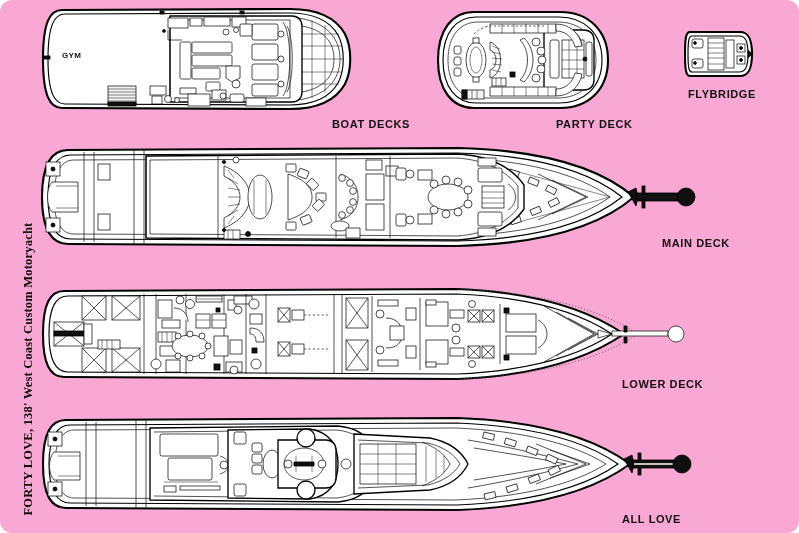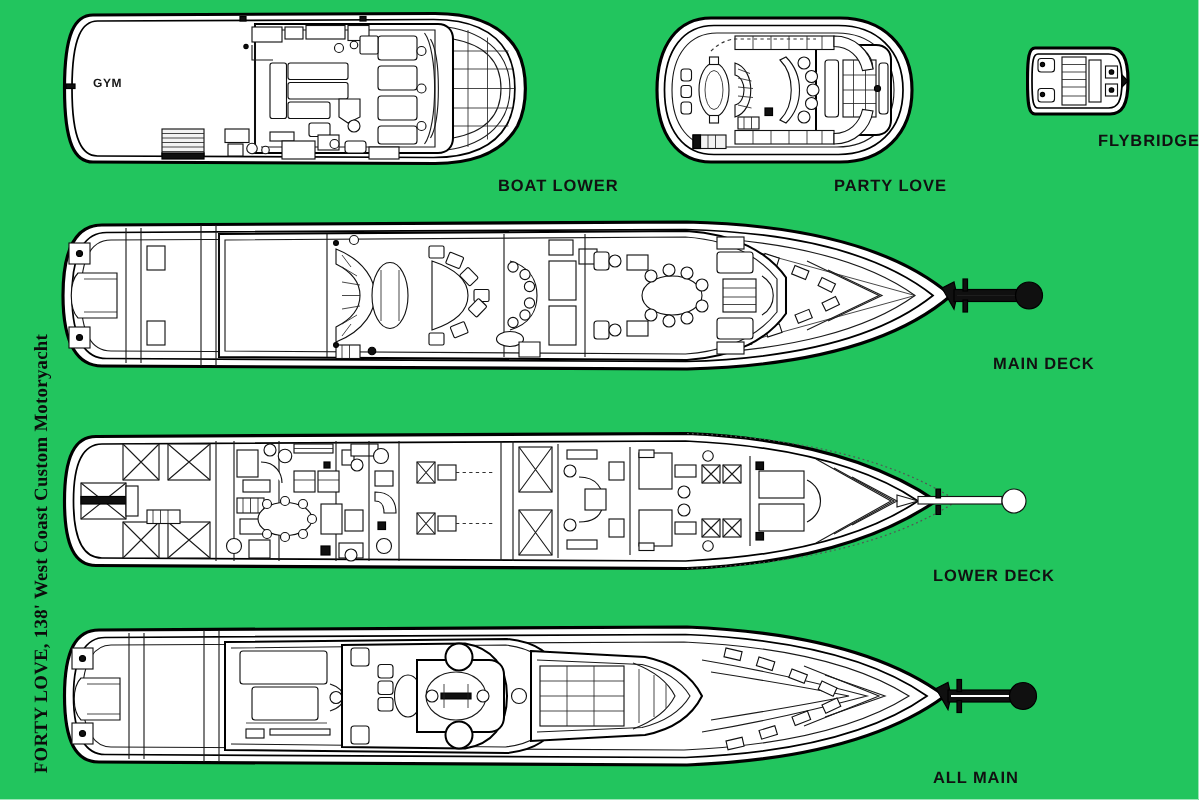--- a/index.html
+++ b/index.html
@@ -12,21 +12,22 @@
     width: 799px;
     height: 533px;
     position: relative;
     overflow: hidden;
     font-family: "Liberation Sans", sans-serif;
     color: #000000;
   }
   #page-root {
     position: absolute;
     inset: 0;
-    background: #22c55e;
+    background: #f9a8d4;
+    border-radius: 12px;
   }
   .deck-label {
     position: absolute;
     font-family: "Liberation Sans", sans-serif;
     font-weight: bold;
     font-size: 11px;
     letter-spacing: 0.6px;
     color: #111111;
     white-space: nowrap;
   }
@@ -139,21 +140,21 @@
     <rect class="furn" x="148" y="90" width="22" height="12"></rect>
     <rect class="furn" x="172" y="86" width="14" height="10"></rect>
     <circle class="furn" cx="183" cy="92" r="3"></circle>
     <rect class="furn" x="190" y="90" width="14" height="8" rx="2"></rect>
     <rect class="furn" x="206" y="94" width="20" height="8"></rect>
 
     <rect class="dark" x="120" y="7" width="4" height="3"></rect>
     <rect class="dark" x="200" y="7" width="4" height="3"></rect>
   </svg>
   <div class="room-label" style="left:62px; top:51px;">GYM</div>
-  <div class="deck-label" style="left:332px; top:118px;">BOAT LOWER</div>
+  <div class="deck-label" style="left:332px; top:118px;">BOAT DECKS</div>
 
   <svg class="plan-svg" style="left:432px; top:8px;" width="185" height="104" viewBox="0 0 185 104">
 
     <path class="hull" d="M 42,4 L 128,4 C 156,4 176,22 176,52 C 176,82 156,100 128,100
                           L 42,100 C 20,100 6,82 6,52 C 6,22 20,4 42,4 Z"></path>
     <path class="hull-in" d="M 44,9 L 127,9 C 152,9 170,25 170,52 C 170,79 152,95 127,95
                              L 44,95 C 24,95 11,79 11,52 C 11,25 24,9 44,9 Z"></path>
     <path class="thin" d="M 46,14 L 126,14 C 148,14 164,28 164,52 C 164,76 148,90 126,90
                           L 46,90 C 28,90 16,76 16,52 C 16,28 28,14 46,14 Z"></path>
 
@@ -199,21 +200,21 @@
 
     <g>
       <rect class="furn-f" x="30" y="82" width="22" height="9"></rect>
       <path class="thinner" d="M 35,82 L 35,91 M 40,82 L 40,91 M 45,82 L 45,91"></path>
       <rect class="dark" x="30" y="82" width="5" height="9"></rect>
     </g>
 
     <rect class="dark" x="78" y="64" width="5" height="5"></rect>
     <circle class="dark" cx="153" cy="51" r="2"></circle>
   </svg>
-  <div class="deck-label" style="left:556px; top:118px;">PARTY LOVE</div>
+  <div class="deck-label" style="left:556px; top:118px;">PARTY DECK</div>
 
   <svg class="plan-svg" style="left:684px; top:28px;" width="72" height="52" viewBox="0 0 72 52">
     <path class="hull" d="M 6,4 L 56,4 C 64,4 68,10 68,26 C 68,42 64,48 56,48 L 6,48
                           C 2,48 1,42 1,26 C 1,10 2,4 6,4 Z"></path>
     <path class="hull-in" d="M 8,8 L 55,8 C 61,8 64,12 64,26 C 64,40 61,44 55,44 L 8,44
                              C 5,44 4,40 4,26 C 4,12 5,8 8,8 Z"></path>
 
     <rect class="furn" x="8" y="11" width="11" height="9" rx="2"></rect>
     <rect class="furn" x="8" y="31" width="11" height="9" rx="2"></rect>
     <circle class="dark" cx="11" cy="15" r="1.4"></circle>
@@ -222,21 +223,21 @@
     <rect class="furn" x="24" y="10" width="16" height="32"></rect>
     <path class="thinner" d="M 24,15 L 40,15 M 24,20 L 40,20 M 24,25 L 40,25 M 24,30 L 40,30 M 24,36 L 40,36"></path>
     <rect class="furn" x="42" y="12" width="8" height="28"></rect>
 
     <rect class="furn" x="53" y="16" width="8" height="8"></rect>
     <rect class="furn" x="53" y="28" width="8" height="8"></rect>
     <circle class="dark" cx="57" cy="20" r="1.5"></circle>
     <circle class="dark" cx="57" cy="32" r="1.5"></circle>
     <path class="dark" d="M 64,22 L 68,26 L 64,30 Z"></path>
   </svg>
-  <div class="deck-label" style="left:688px; top:88px;margin-left:44px;">FLYBRIDGE</div>
+  <div class="deck-label" style="left:688px; top:88px;">FLYBRIDGE</div>
 
   <svg class="plan-svg" style="left:38px; top:144px;" width="660" height="106" viewBox="0 0 660 106">
 
     <path class="hull" d="M 30,6 L 420,4 C 500,6 560,22 596,53 C 560,84 500,100 420,102
                           L 30,100 C 14,100 4,86 4,53 C 4,20 14,6 30,6 Z"></path>
     <path class="hull-in" d="M 33,11 L 419,9 C 494,11 550,26 584,53 C 550,80 494,95 419,97
                              L 33,95 C 20,95 10,84 10,53 C 10,22 20,11 33,11 Z"></path>
     <path class="thin" d="M 36,16 L 418,14 C 488,16 540,30 572,53 C 540,76 488,90 418,92
                           L 36,90 C 25,90 16,81 16,53 C 16,25 25,16 36,16 Z"></path>
 
@@ -576,17 +577,17 @@
 
     <g>
       <path class="dark" d="M 586,49 L 594,45 L 596,54 L 594,63 Z"></path>
       <rect class="dark" x="594" y="50" width="44" height="8"></rect>
       <path d="M 596,54 L 636,54" stroke="#ffffff" stroke-width="1.4" fill="none"></path>
       <circle class="dark" cx="644" cy="54" r="9"></circle>
       <rect class="dark" x="600" y="43" width="3" height="8"></rect>
       <rect class="dark" x="600" y="57" width="3" height="8"></rect>
     </g>
   </svg>
-  <div class="deck-label" style="left:622px; top:513px;">ALL MAIN</div>
+  <div class="deck-label" style="left:622px; top:513px;">ALL LOVE</div>
 
   <div id="caption">FORTY LOVE, 138' West Coast Custom Motoryacht</div>
 
 </div>
 
 </body></html>

